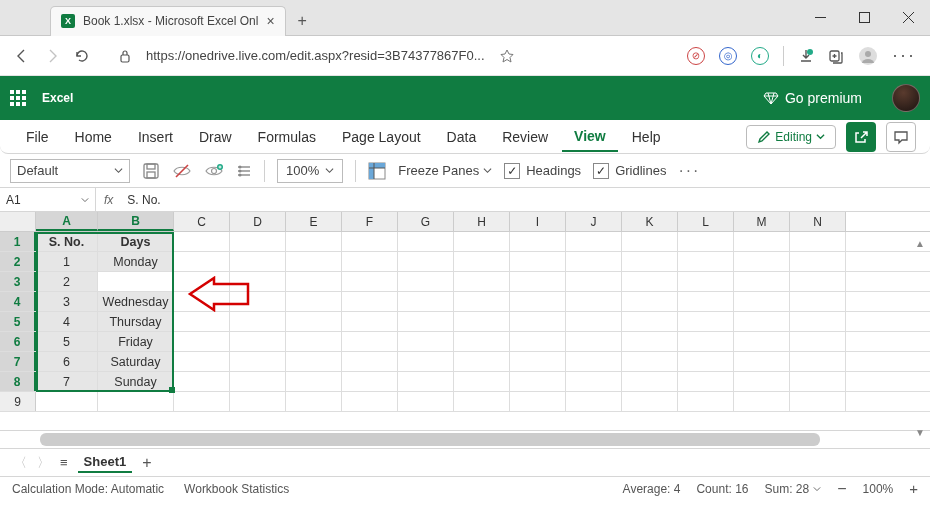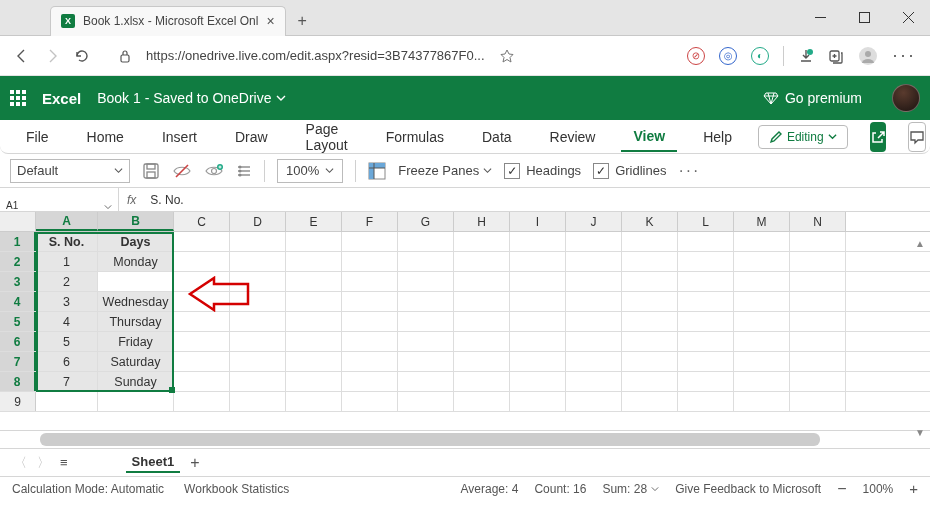--- a/index.html
+++ b/index.html
@@ -13,39 +13,39 @@
   .winctrl div { width: 44px; height: 36px; display: flex; align-items: center; justify-content: center; color: #333; }
   .winctrl svg { width: 11px; height: 11px; }
   .addrbar { height: 40px; background: #fff; display: flex; align-items: center; padding: 0 14px; gap: 14px; border-bottom: 1px solid #e4e4e4; color: #555; }
   .addrbar .url { flex: 0 1 auto; font-size: 13px; color: #444; }
   .addrbar .spacer { flex: 1; }
   .addr-icon { color: #666; display: flex; align-items: center; }
   .circle-icon { width: 18px; height: 18px; border: 1.4px solid #888; border-radius: 50%; display: inline-flex; align-items: center; justify-content: center; font-size: 10px; }
   .greenbar { height: 44px; background: #107c41; display: flex; align-items: center; padding: 0 10px; gap: 16px; color: #fff; }
   .waffle { display: grid; grid-template-columns: repeat(3, 4px); grid-template-rows: repeat(3, 4px); gap: 2px; }
   .waffle span { background: #fff; width: 4px; height: 4px; }
-  .app-name { font-weight: 600; font-size: 15px; }
+  .app-name { font-weight: 600; font-size: 12px; }
   .doc-name { font-size: 14px; display: flex; align-items: center; gap: 4px; }
   .searchbox { background: #0b6a38; border-radius: 4px; height: 30px; width: 330px; display: flex; align-items: center; padding: 0 12px; gap: 10px; color: #d0e8dc; margin-left: 20px; }
   .premium { margin-left: auto; display: flex; align-items: center; gap: 6px; font-size: 14px; }
   .avatar { width: 28px; height: 28px; border-radius: 50%; background: radial-gradient(circle at 40% 30%, #5a3b2e, #1a1210); margin-left: 14px; border: 1px solid rgba(255,255,255,0.3); }
-  .ribbon-tabs { height: 34px; display: flex; align-items: center; padding: 0 14px; gap: 14px; border-bottom: 1px solid #d6d6d6; border-radius: 8px; }
+  .ribbon-tabs { height: 34px; display: flex; align-items: center; padding: 0 14px; gap: 2px; border-bottom: 1px solid #d6d6d6; border-radius: 8px; }
   .ribbon-tabs .rtab { padding: 6px 12px; color: #333; font-size: 14px; }
   .ribbon-tabs .rtab.active { color: #107c41; font-weight: 600; border-bottom: 2px solid #107c41; }
   .editing-btn { margin-left: auto; border: 1px solid #bbb; border-radius: 4px; padding: 4px 10px; display: flex; align-items: center; gap: 4px; color: #107c41; font-size: 12px; }
   .share-btn { width: 30px; height: 30px; background: #107c41; border-radius: 4px; display: flex; align-items: center; justify-content: center; color: #fff; margin-left: 8px; }
   .comment-btn { width: 30px; height: 30px; border: 1px solid #bbb; border-radius: 4px; display: flex; align-items: center; justify-content: center; margin-left: 8px; color: #555; }
   .ribbon { height: 34px; display: flex; align-items: center; padding: 0 10px; gap: 12px; border-bottom: 1px solid #d6d6d6; font-size: 13px; color: #444; }
   .style-select { border: 1px solid #bbb; padding: 2px 6px; height: 24px; width: 120px; display: flex; align-items: center; justify-content: space-between; }
   .zoom-box { border: 1px solid #bbb; padding: 2px 8px; height: 24px; display: flex; align-items: center; gap: 6px; }
   .rib-icon { color: #666; display: flex; align-items: center; }
   .vbar { width: 1px; height: 22px; background: #d0d0d0; }
   .checkbox { width: 16px; height: 16px; border: 1px solid #888; display: inline-flex; align-items: center; justify-content: center; font-size: 12px; color: #333; }
   .namebox-row { height: 24px; display: flex; align-items: center; border-bottom: 1px solid #d6d6d6; }
-  .namebox { width: 119px; border-right: 1px solid #d6d6d6; padding: 0 6px; font-size: 10px; display: flex; align-items: flex-end; justify-content: space-between; height: 100%; }
+  .namebox { width: 96px; border-right: 1px solid #d6d6d6; padding: 0 6px; font-size: 12px; display: flex; align-items: center; justify-content: space-between; height: 100%; }
   .fx { padding: 0 8px; font-style: italic; color: #666; font-size: 12px; }
   .formula-val { padding: 0 6px; font-size: 12px; }
   .grid-area { position: relative; height: 218px; overflow: hidden; }
   .col-headers { display: flex; height: 20px; border-bottom: 1px solid #ccc; }
   .corner { width: 36px; border-right: 1px solid #ccc; background: #eee; }
   .colh { border-right: 1px solid #ccc; background: #eee; text-align: center; font-size: 12px; display: flex; align-items: center; justify-content: center; }
   .colh.sel { background: #d6d6d6; border-bottom: 2px solid #107c41; font-weight: 600; color: #107c41; }
   .row-flex { display: flex; height: 20px; border-bottom: 1px solid #ddd; }
   .rowh { width: 36px; border-right: 1px solid #ccc; background: #eee; text-align: center; font-size: 12px; display: flex; align-items: center; justify-content: center; }
   .rowh.sel { background: #d6d6d6; border-right: 2px solid #107c41; font-weight: 600; color: #107c41; }
@@ -53,21 +53,21 @@
   .cell.sel { background: #e6e6e6; }
   .cell.hdr { font-weight: 700; }
   .sel-border { position: absolute; border: 2px solid #107c41; pointer-events: none; }
   .sel-handle { position: absolute; width: 6px; height: 6px; background: #107c41; right: -3px; bottom: -3px; }
   .arrow-annot { position: absolute; color: #d40000; }
   .hscroll { height: 18px; display: flex; align-items: center; border-top: 1px solid #d6d6d6; }
   .hscroll .thumb { height: 13px; background: #ccc; border-radius: 6px; width: 780px; margin-left: 40px; }
   .sheet-tabs { height: 28px; display: flex; align-items: center; gap: 10px; border-top: 1px solid #d6d6d6; padding: 0 14px; font-size: 13px; }
   .sheet-tabs .nav { color: #bbb; }
   .sheet-tabs .allsheets { color: #555; }
-  .sheet-tabs .sheettab { font-weight: 600; border-bottom: 2px solid #107c41; padding: 2px 6px; margin-left: 48px; }
+  .sheet-tabs .sheettab { font-weight: 600; border-bottom: 2px solid #107c41; padding: 2px 6px; }
   .statusbar { height: 24px; display: flex; align-items: center; border-top: 1px solid #d6d6d6; padding: 0 12px; font-size: 12px; color: #555; gap: 20px; }
   .statusbar .right { margin-left: auto; display: flex; align-items: center; gap: 16px; }
   .vscroll { position: absolute; right: 2px; top: 238px; width: 16px; height: 200px; display: flex; flex-direction: column; align-items: center; }
   .vscroll .arrow { font-size: 10px; color: #888; }
   svg { display: block; }
 </style>
 </head>
 <body>
 
 <div class="titlebar">
@@ -160,42 +160,36 @@
       <span></span>
       <span></span>
       <span></span>
       <span></span>
       <span></span>
       <span></span>
       <span></span>
       <span></span>
     </div>
   <span class="app-name">Excel</span>
-  <span class="doc-name">
-      <span>Book 1 - Saved to OneDrive</span> 
-      <svg width="10" height="10" viewBox="0 0 10 10">
-        <path d="M1 3 L5 7 L9 3" fill="none" stroke="#fff" stroke-width="1.4"></path>
-      </svg>
-    </span>
   <div class="premium">
     <svg width="16" height="16" viewBox="0 0 16 16">
         <path d="M3 3 H13 L15 6 L8 14 L1 6 Z M1 6 H15 M5 3 L8 14 M11 3 L8 14" fill="none" stroke="#fff" stroke-width="1"></path>
       </svg>
     <span>Go premium</span>
   </div>
   <div class="avatar"></div>
 </div>
 
 <div class="ribbon-tabs">
   <div class="rtab">File</div>
   <div class="rtab">Home</div>
   <div class="rtab">Insert</div>
   <div class="rtab">Draw</div>
+  <div class="rtab">Formulas</div>
   <div class="rtab">Page Layout</div>
-  <div class="rtab">Formulas</div>
   <div class="rtab">Data</div>
   <div class="rtab">Review</div>
   <div class="rtab active">View</div>
   <div class="rtab">Help</div>
   <div class="editing-btn">
     <svg width="14" height="14" viewBox="0 0 14 14">
         <path d="M2 12 L3 9 L10 2 L12 4 L5 11 Z" fill="none" stroke="#107c41" stroke-width="1.4"></path>
       </svg>
     <span>Editing</span>
     <svg width="9" height="9" viewBox="0 0 10 10">
@@ -503,18 +497,17 @@
   <span>Workbook Statistics</span>
   <div class="right">
     <span>Average: 4</span>
     <span>Count: 16</span>
     <span style="display:flex;align-items:center;gap:4px">
         <span>Sum: 28</span>
         <svg width="8" height="8" viewBox="0 0 10 10">
           <path d="M1 3 L5 7 L9 3" fill="none" stroke="#666" stroke-width="1.2"></path>
         </svg>
       </span>
-    <span>Give Feedback to Microsoft</span>
     <span style="font-size:16px">−</span>
     <span>100%</span>
     <span style="font-size:15px">+</span>
   </div>
 </div>
 
 </body></html>

